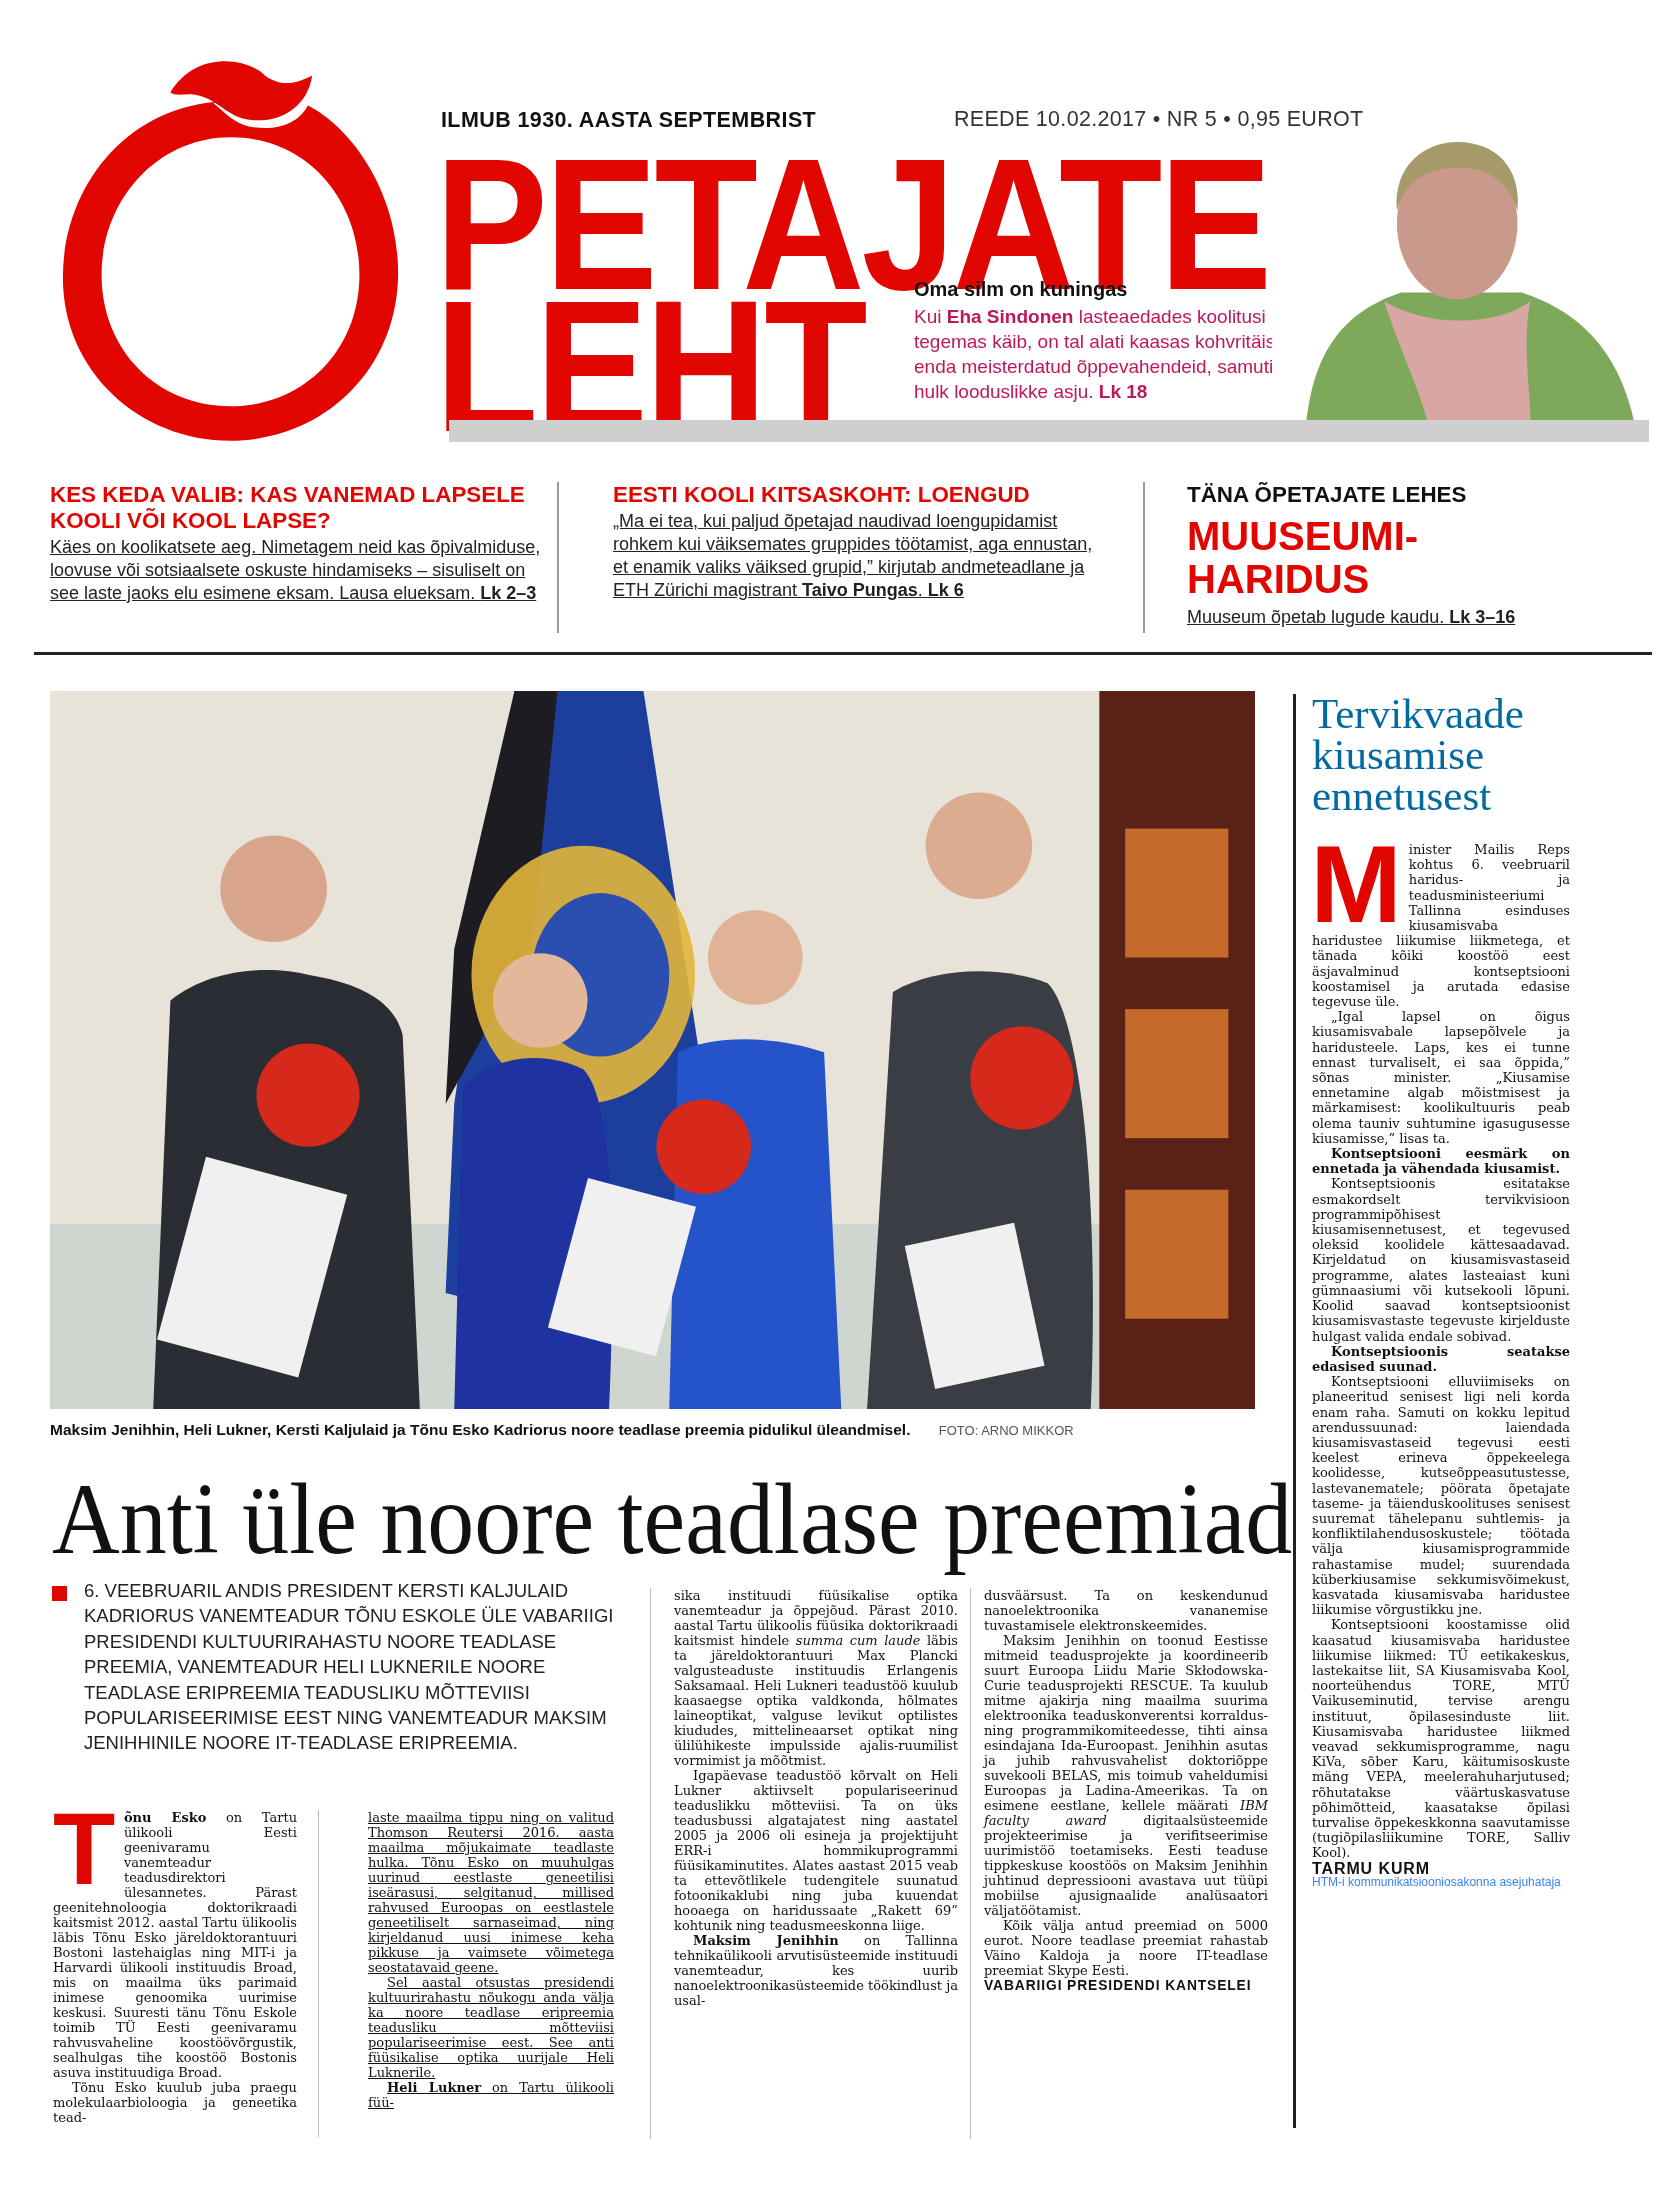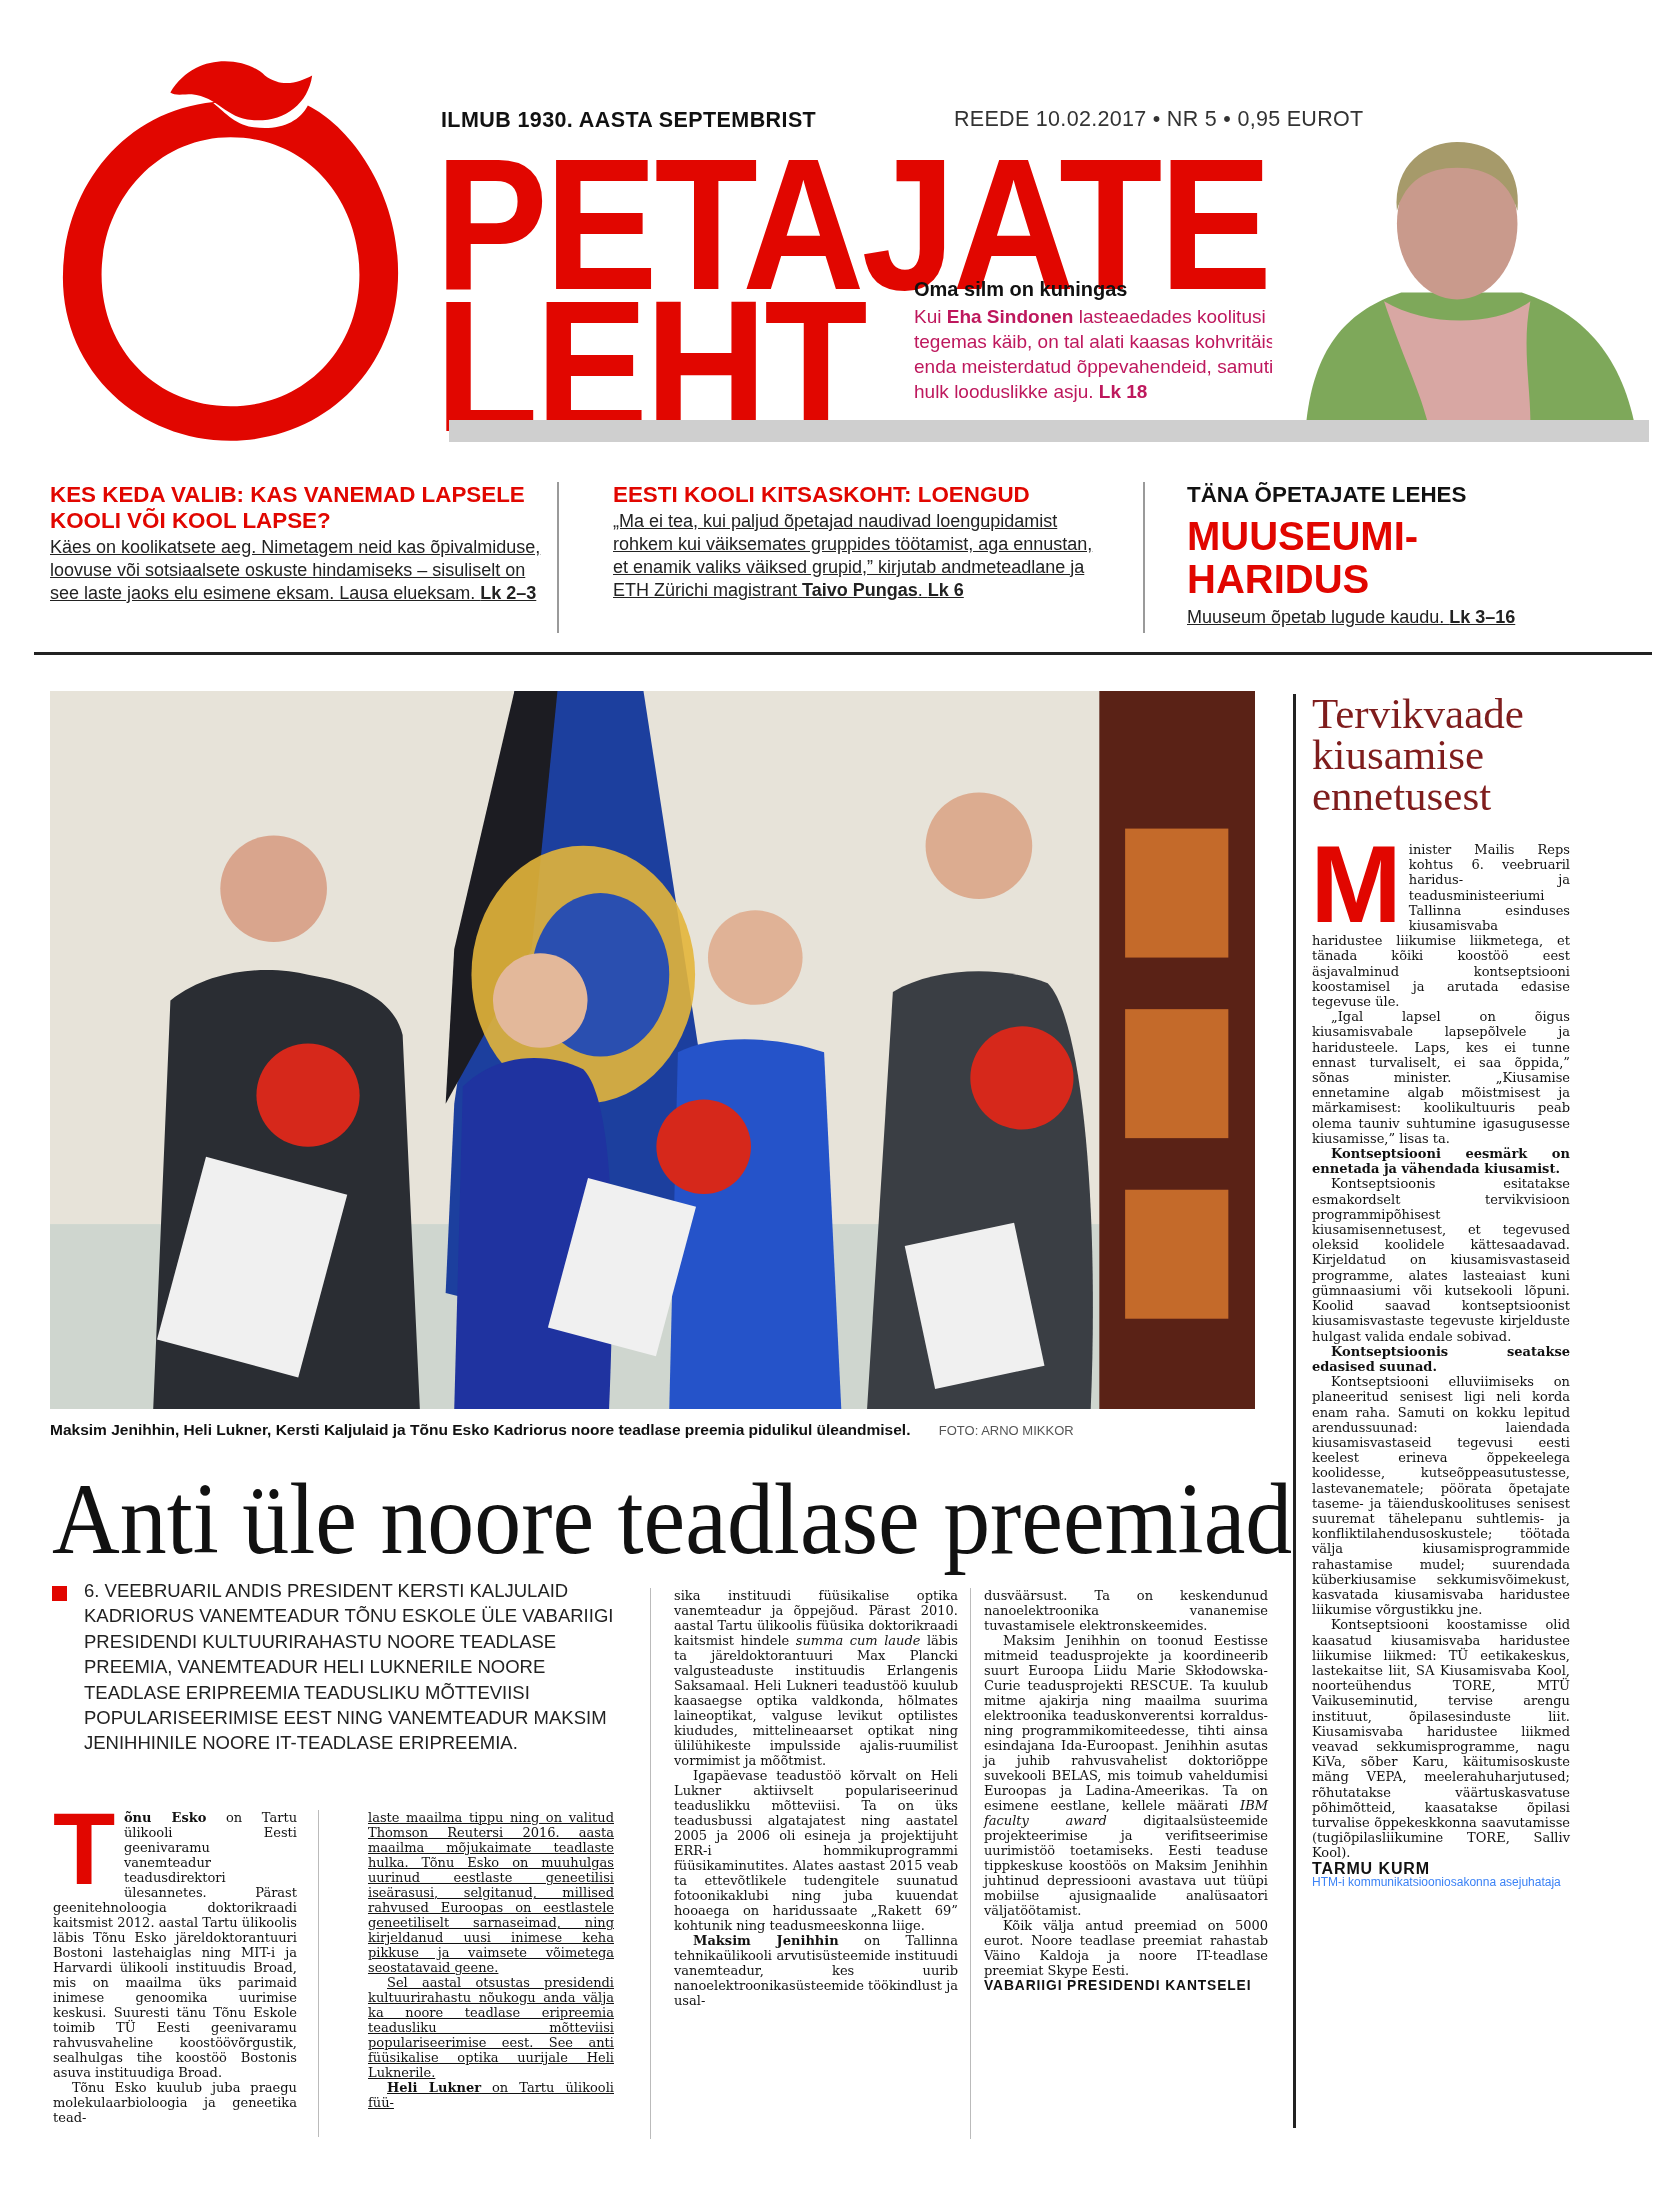--- a/index.html
+++ b/index.html
@@ -19,21 +19,21 @@
   #promo .t { font-size:19px; line-height:25px; color:#be185d; }
   
   .teaser { top:482px; }
   .teaser .h { font-size:22.4px; font-weight:700; color:#e10600; line-height:26px; }
   .teaser .t { font-size:18px; line-height:23px; color:#222; margin-top:1.7px;text-decoration:underline; }
   .vline { width:1.7px; background:#9a9a9a; }
   #hr1 { left:34px; top:652px; width:1618px; height:2.6px; background:#222; }
   
   #side-rule { left:1293px; top:694px; width:3.4px; height:1434px; background:#222; }
   #side { left:1312px; top:693px; width:258px; font-family:"DejaVu Serif", serif; }
-  #side .hl { font-family:"Liberation Serif", serif; font-size:43px; line-height:41px; color:#7f1d1d; }
+  #side .hl { font-family:"Liberation Serif", serif; font-size:43px; line-height:41px; color:#0369a1; }
   #side .body { font-size:13px; line-height:15.2px; text-align:justify; margin-top:26px; }
   #side p { margin:0; text-indent:19px; }
   #side p.first { text-indent:0; }
   
   #photo { left:50px; top:691px; width:1205px; height:718px; }
   #caption { left:50px; top:1421px; font-size:15.5px; font-weight:700; }
   #caption .credit { font-weight:400; font-size:13px; color:#555;padding-left:24px; }
   #headline { left:52px; top:1463px; font-family:"Liberation Serif", serif; font-size:102px; line-height:112px; color:#111; transform:scaleX(0.92); transform-origin:left top; white-space:nowrap; }
   
   #lede-sq { left:52px; top:1586px; width:14.6px; height:14.6px; background:#e10600; }

